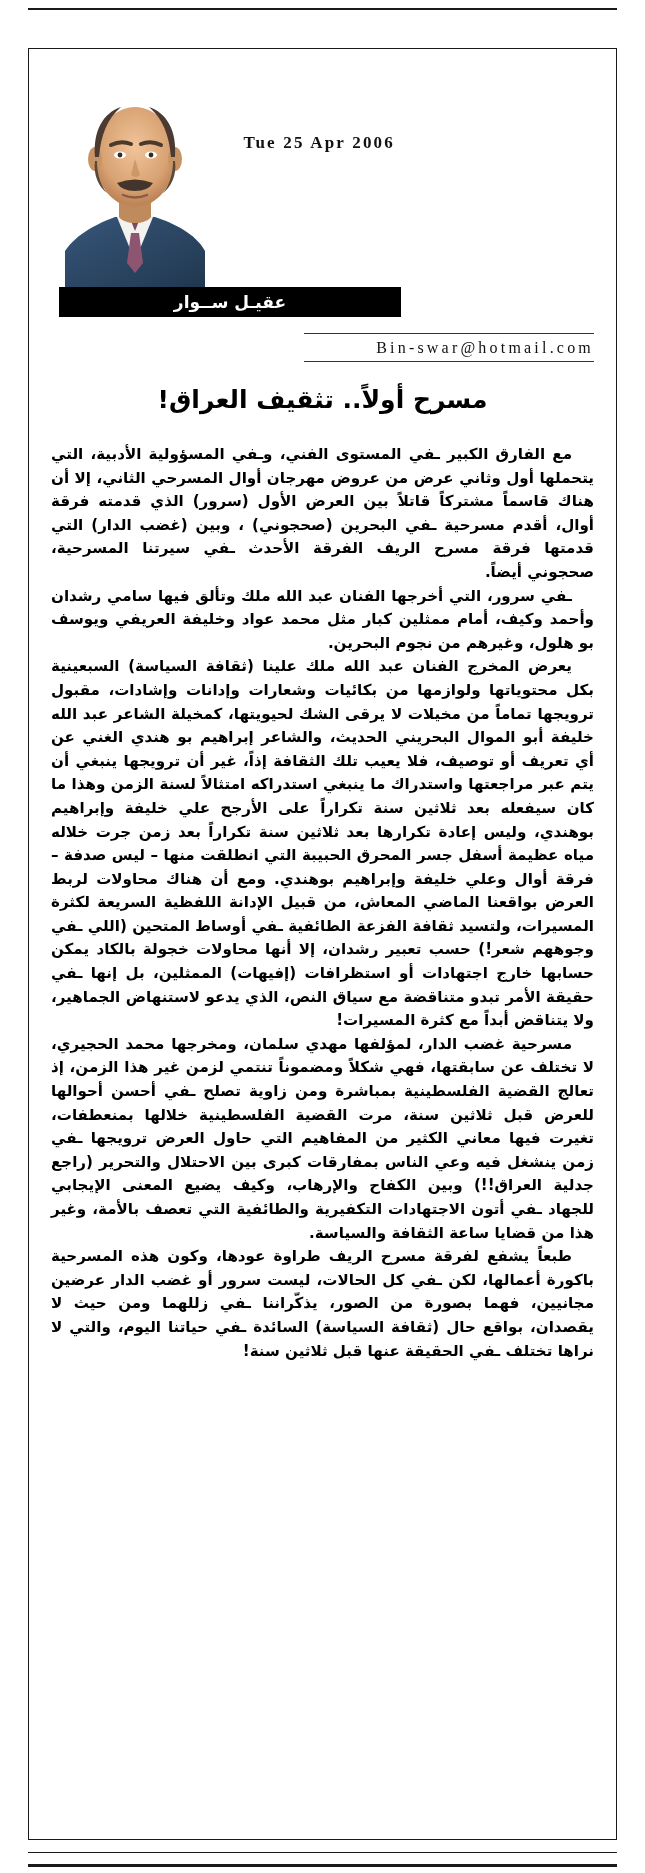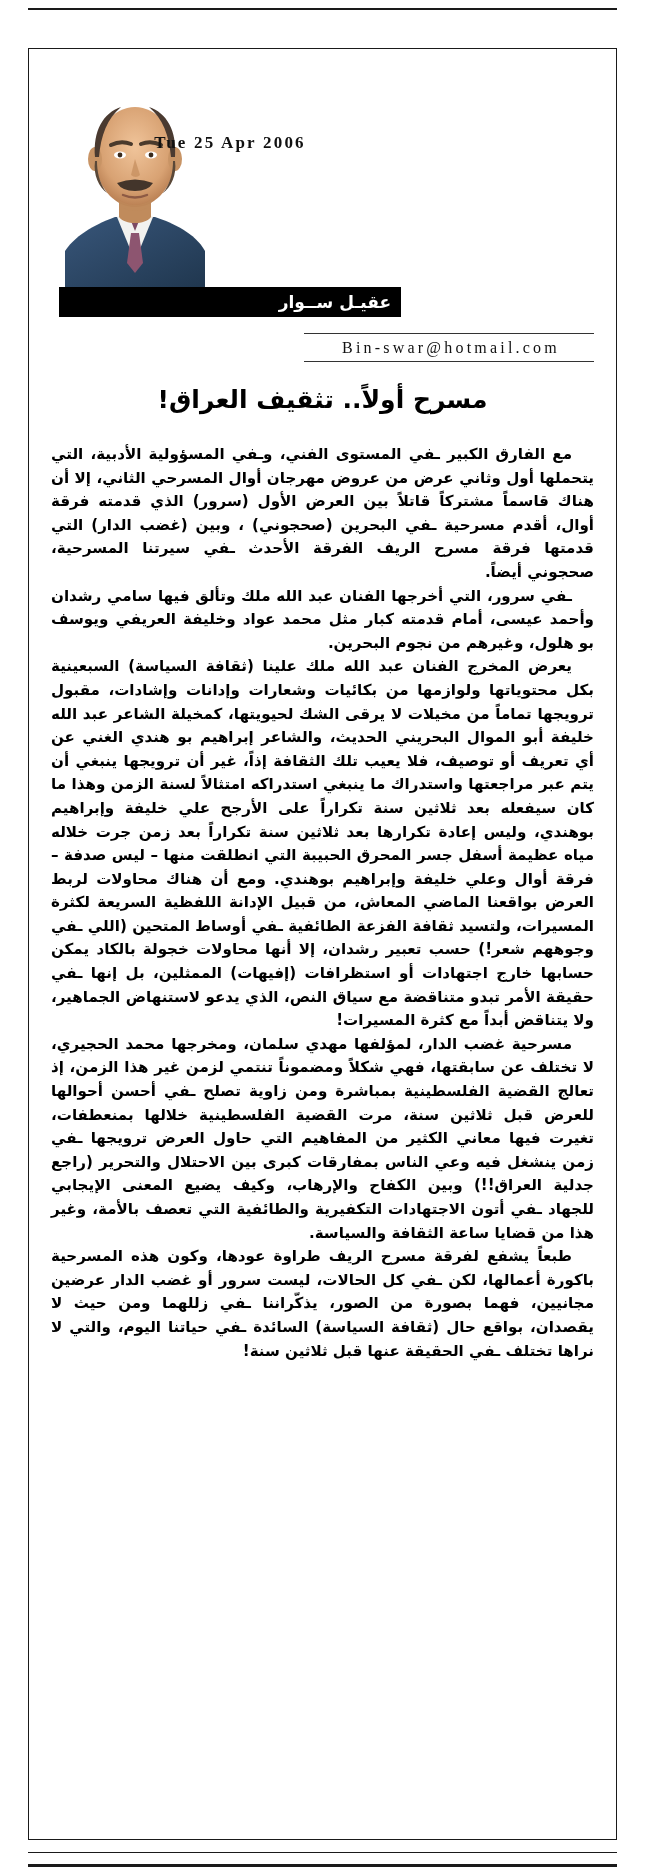--- a/index.html
+++ b/index.html
@@ -65,21 +65,21 @@
     width: 152px;
     height: 222px;
     display: block;
   }
 
   .date-line {
     position: absolute;
     left: 14px;
     top: 74px;
     width: 330px;
-    text-align: center;
+    text-align: right;
     font-family: "Liberation Serif", "DejaVu Serif", serif;
     font-size: 17px;
     font-weight: 700;
     letter-spacing: 2.2px;
     color: #111111;
   }
 
   .logo-band {
     position: absolute;
     left: 14px;
@@ -114,21 +114,21 @@
   .author-bar {
     position: absolute;
     left: 8px;
     top: 228px;
     width: 342px;
     height: 30px;
     background: #000000;
     color: #ffffff;
     display: flex;
     align-items: center;
-    justify-content: flex-start;
+    justify-content: center;
     box-sizing: border-box;
     padding: 0 10px;
   }
   .author-name {
     font-size: 17px;
     font-weight: 700;
     letter-spacing: 1px;
     direction: rtl;
     color: #ffffff;
     white-space: nowrap;
@@ -142,21 +142,21 @@
     border-bottom: 1.2px solid #333333;
     padding: 5px 0 4px 0;
     box-sizing: border-box;
   }
   .email-text {
     font-family: "Liberation Serif", "DejaVu Serif", serif;
     font-size: 16px;
     letter-spacing: 3.2px;
     color: #111111;
     direction: ltr;
-    text-align: center;
+    text-align: right;
     padding-left: 4px;
     white-space: nowrap;
   }
 
   
   .headline {
     margin-top: 22px;
     text-align: center;
     font-size: 25px;
     font-weight: 700;
@@ -276,21 +276,21 @@
     </div>
 
     <div class="email-block">
       <div class="email-text">Bin-swar@hotmail.com</div>
     </div>
 
     <h1 class="headline">مسرح أولاً.. تثقيف العراق!</h1>
 
     <div class="body-text">
       <p>مع الفارق الكبير ـفي المستوى الفني، وـفي المسؤولية الأدبية، التي يتحملها أول وثاني عرض من عروض مهرجان أوال المسرحي الثاني، إلا أن هناك قاسماً مشتركاً قاتلاً بين العرض الأول (سرور) الذي قدمته فرقة أوال، أقدم مسرحية ـفي البحرين (صحجوني) ، وبين (غضب الدار) التي قدمتها فرقة مسرح الريف الفرقة الأحدث ـفي سيرتنا المسرحية، صحجوني أيضاً.</p>
-      <p>ـفي سرور، التي أخرجها الفنان عبد الله ملك وتألق فيها سامي رشدان وأحمد عيسى، أمام قدمته كبار مثل محمد عواد وخليفة العريفي ويوسف بو هلول، وغيرهم من نجوم البحرين.</p>
+      <p>ـفي سرور، التي أخرجها الفنان عبد الله ملك وتألق فيها سامي رشدان وأحمد وكيف، أمام ممثلين كبار مثل محمد عواد وخليفة العريفي ويوسف بو هلول، وغيرهم من نجوم البحرين.</p>
       <p>يعرض المخرج الفنان عبد الله ملك علينا (ثقافة السياسة) السبعينية بكل محتوياتها ولوازمها من بكائيات وشعارات وإدانات وإشادات، مقبول ترويجها تماماً من مخيلات لا يرقى الشك لحيويتها، كمخيلة الشاعر عبد الله خليفة أبو الموال البحريني الحديث، والشاعر إبراهيم بو هندي الغني عن أي تعريف أو توصيف، فلا يعيب تلك الثقافة إذاً، غير أن ترويجها ينبغي أن يتم عبر مراجعتها واستدراك ما ينبغي استدراكه امتثالاً لسنة الزمن وهذا ما كان سيفعله بعد ثلاثين سنة تكراراً على الأرجح علي خليفة وإبراهيم بوهندي، وليس إعادة تكرارها بعد ثلاثين سنة تكراراً بعد زمن جرت خلاله مياه عظيمة أسفل جسر المحرق الحبيبة التي انطلقت منها – ليس صدفة – فرقة أوال وعلي خليفة وإبراهيم بوهندي. ومع أن هناك محاولات لربط العرض بواقعنا الماضي المعاش، من قبيل الإدانة اللفظية السريعة لكثرة المسيرات، ولتسيد ثقافة الفزعة الطائفية ـفي أوساط المتحين (اللي ـفي وجوههم شعر!) حسب تعبير رشدان، إلا أنها محاولات خجولة بالكاد يمكن حسابها خارج اجتهادات أو استظرافات (إفيهات) الممثلين، بل إنها ـفي حقيقة الأمر تبدو متناقضة مع سياق النص، الذي يدعو لاستنهاض الجماهير، ولا يتناقض أبداً مع كثرة المسيرات!</p>
       <p>مسرحية غضب الدار، لمؤلفها مهدي سلمان، ومخرجها محمد الحجيري، لا تختلف عن سابقتها، فهي شكلاً ومضموناً تنتمي لزمن غير هذا الزمن، إذ تعالج القضية الفلسطينية بمباشرة ومن زاوية تصلح ـفي أحسن أحوالها للعرض قبل ثلاثين سنة، مرت القضية الفلسطينية خلالها بمنعطفات، تغيرت فيها معاني الكثير من المفاهيم التي حاول العرض ترويجها ـفي زمن ينشغل فيه وعي الناس بمفارقات كبرى بين الاحتلال والتحرير (راجع جدلية العراق!!) وبين الكفاح والإرهاب، وكيف يضيع المعنى الإيجابي للجهاد ـفي أتون الاجتهادات التكفيرية والطائفية التي تعصف بالأمة، وغير هذا من قضايا ساعة الثقافة والسياسة.</p>
       <p>طبعاً يشفع لفرقة مسرح الريف طراوة عودها، وكون هذه المسرحية باكورة أعمالها، لكن ـفي كل الحالات، ليست سرور أو غضب الدار عرضين مجانيين، فهما بصورة من الصور، يذكّراننا ـفي زللهما ومن حيث لا يقصدان، بواقع حال (ثقافة السياسة) السائدة ـفي حياتنا اليوم، والتي لا نراها تختلف ـفي الحقيقة عنها قبل ثلاثين سنة!</p>
     </div>
 
   </div>
 </div>
 
 <div class="bottom-rule-thin"></div>
 <div class="bottom-rule-thick"></div>

